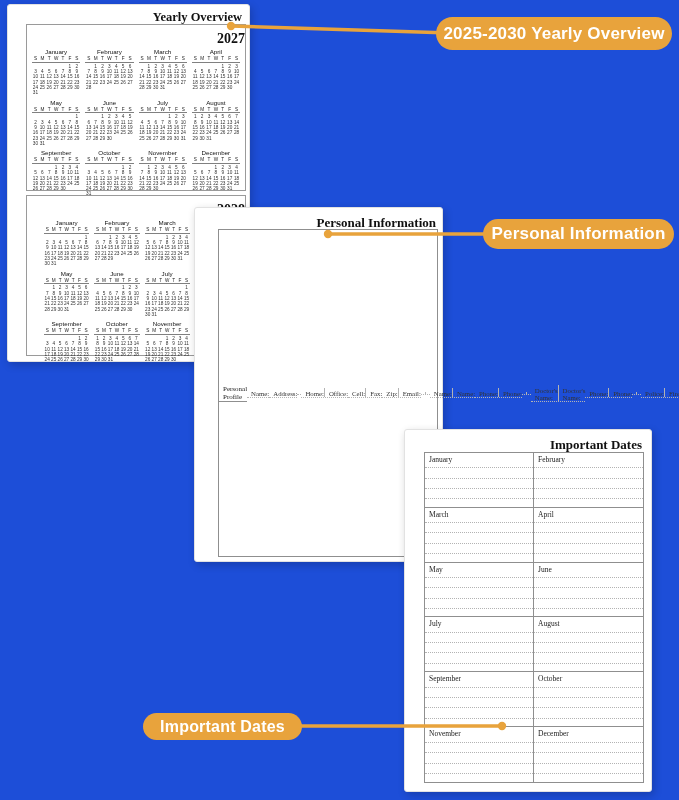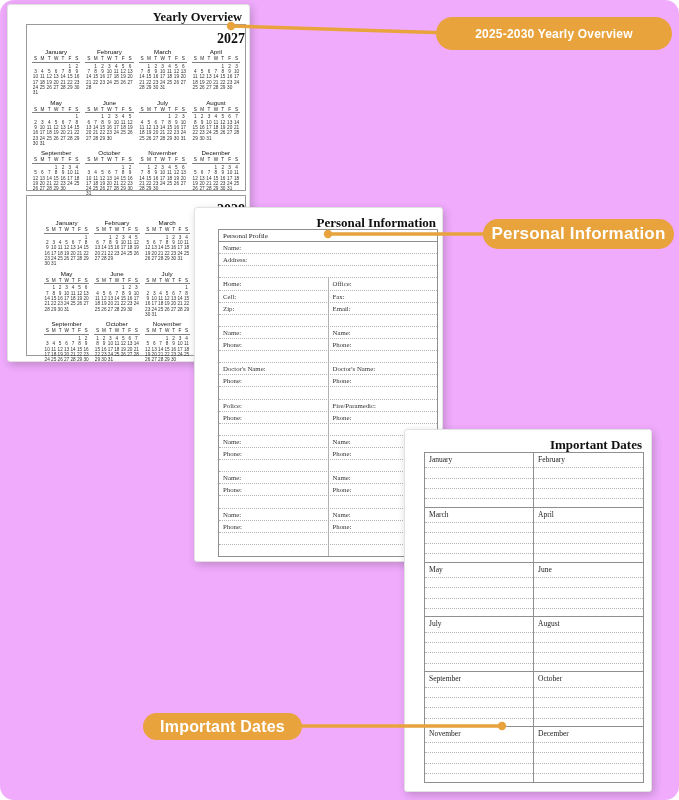--- a/index.html
+++ b/index.html
@@ -1,17 +1,17 @@
 <!DOCTYPE html>
 <html><head>
 <meta charset="utf-8">
 <style>
   html,body{margin:0;padding:0;background:#fff;}
-  .canvas{position:relative;width:679px;height:800px;background:#f0abfc;overflow:hidden;
-          font-family:"Liberation Sans",sans-serif;border-radius:14px;}
+  .canvas{position:relative;width:679px;height:800px;background:#1d4ed8;overflow:hidden;
+          font-family:"Liberation Sans",sans-serif;}
   .page{position:absolute;background:#fff;border:1px solid #e2e2e2;border-radius:3px;
         box-shadow:2px 3px 8px rgba(0,0,0,0.20);box-sizing:border-box;}
   .page-yearly{left:7px;top:4px;width:243px;height:358px;z-index:1;}
   .page-personal{left:194px;top:207px;width:249px;height:355px;z-index:2;}
   .page-dates{left:404px;top:429px;width:248px;height:363px;z-index:3;}
   .page-title{position:absolute;font-family:"Liberation Serif",serif;font-weight:bold;
               font-size:12.5px;color:#111;white-space:nowrap;}
   .page-yearly .page-title{top:5px;right:7px;}
   .page-personal .page-title{top:7px;right:6px;font-size:13px;}
   .page-dates .page-title{top:7px;right:9px;font-size:13px;}
@@ -28,21 +28,21 @@
   .mini-month{overflow:visible;}
   .mini-month-name{text-align:center;font-size:6.2px;line-height:8px;color:#111;}
   .mini-week-header{display:grid;grid-template-columns:repeat(7,1fr);border-bottom:1px solid #808080;
                     margin-bottom:1px;}
   .mini-week-header span{text-align:center;font-size:4.7px;line-height:5.8px;color:#222;}
   .mini-days{display:grid;grid-template-columns:repeat(7,1fr);}
   .mini-days span{text-align:center;font-size:4.7px;line-height:5.3px;color:#333;}
 
   
   .pi-table{position:absolute;left:23px;top:21px;width:220px;height:328px;border:1px solid #8f8f8f;
-            box-sizing:border-box;display:flex;flex-direction:column;}
+            box-sizing:border-box;display:flex;flex-direction:row;align-items:center;}
   .pi-header{flex:1 1 0;border-top:1px solid #8f8f8f;border-bottom:1px solid #8f8f8f;
              font-family:"Liberation Serif",serif;font-size:7px;color:#222;display:flex;
              align-items:center;padding-left:4px;box-sizing:border-box;}
   .pi-table > .pi-header:first-child{border-top:none;}
   .pi-row{flex:1 1 0;display:flex;border-bottom:1px dotted #b3b3b3;box-sizing:border-box;}
   .pi-row:last-child{border-bottom:none;}
   .pi-cell{flex:1 1 0;font-family:"Liberation Serif",serif;font-size:6.8px;color:#333;
            padding:2px 0 0 4px;box-sizing:border-box;}
   .pi-cell.left{border-right:1px solid #b3b3b3;}
 
@@ -56,21 +56,21 @@
   .date-month{flex:1.3 1 0;font-family:"Liberation Serif",serif;font-size:7.5px;color:#222;
               padding:2px 0 0 4px;border-bottom:1px dotted #b3b3b3;box-sizing:border-box;}
   .date-line{flex:1 1 0;border-bottom:1px dotted #b3b3b3;box-sizing:border-box;}
   .date-line.nl{flex:0.8 1 0;border-bottom:none;}
 
   
   .connector-svg{position:absolute;left:0;top:0;z-index:9;pointer-events:none;}
   .pill{position:absolute;z-index:10;background:#E8A33C;color:#fff;font-weight:bold;
         border-radius:999px;display:flex;align-items:center;justify-content:center;
         white-space:nowrap;box-sizing:border-box;letter-spacing:0.2px;}
-  .pill-1{left:436px;top:17px;width:236px;height:33px;font-size:12px;}
+  .pill-1{left:436px;top:17px;width:236px;height:33px;font-size:17px;}
   .pill-2{left:483px;top:219px;width:191px;height:30px;font-size:17px;}
   .pill-3{left:143px;top:713px;width:159px;height:27px;font-size:16px;}
 </style>
 </head>
 <body>
 
 <div class="canvas">
 
   <div class="page page-yearly">
     <div class="page-title">Yearly Overview</div>

